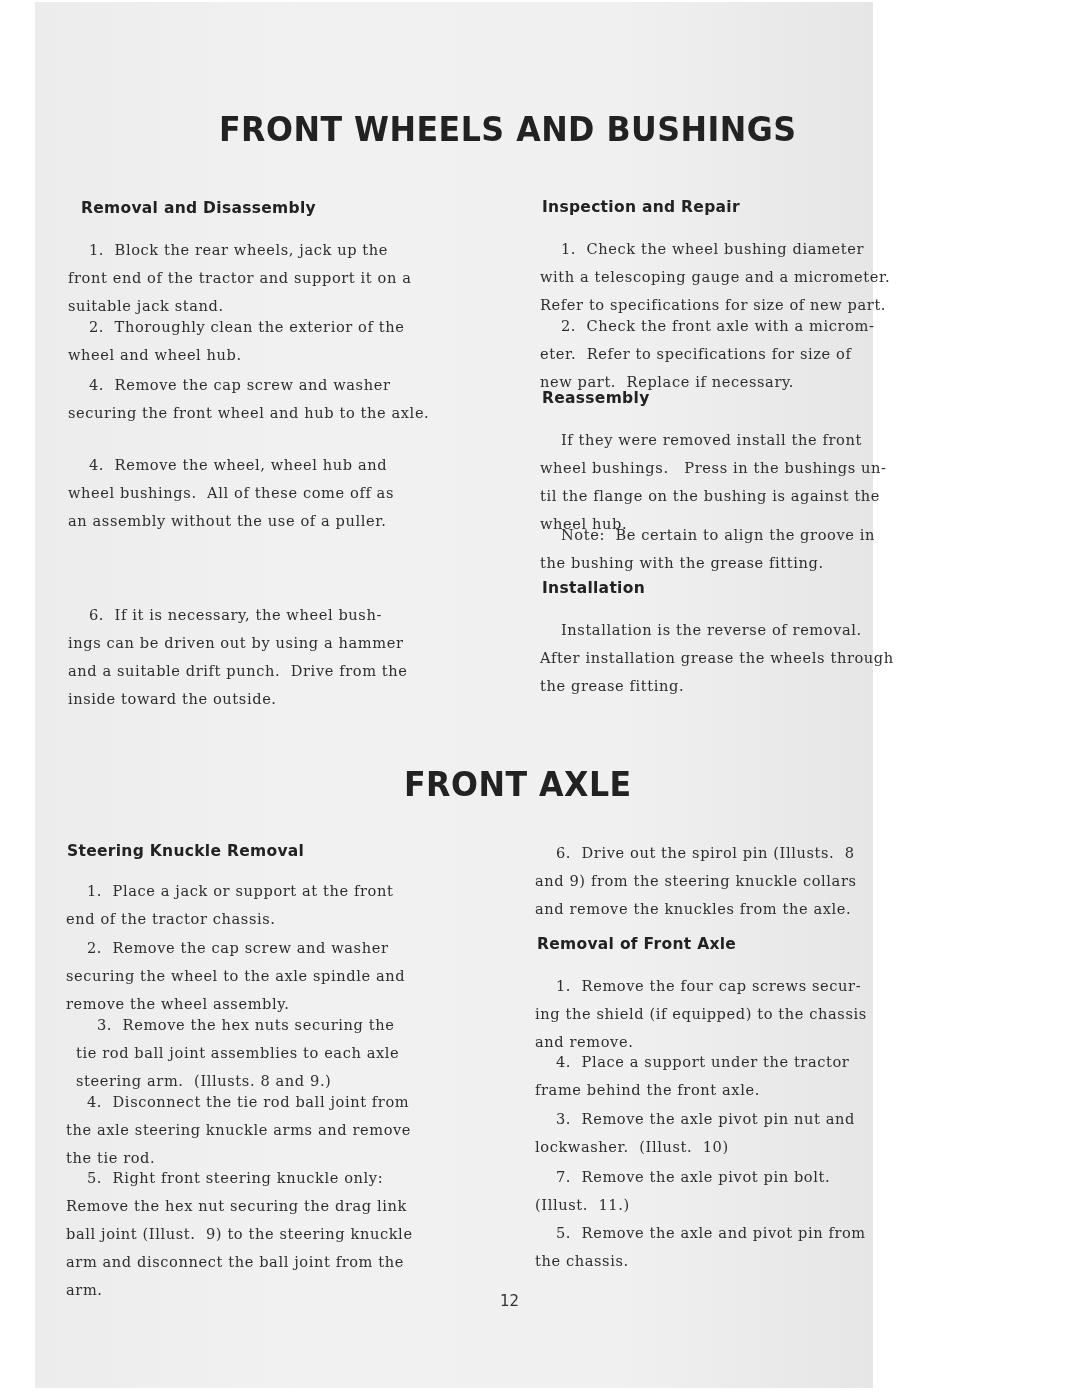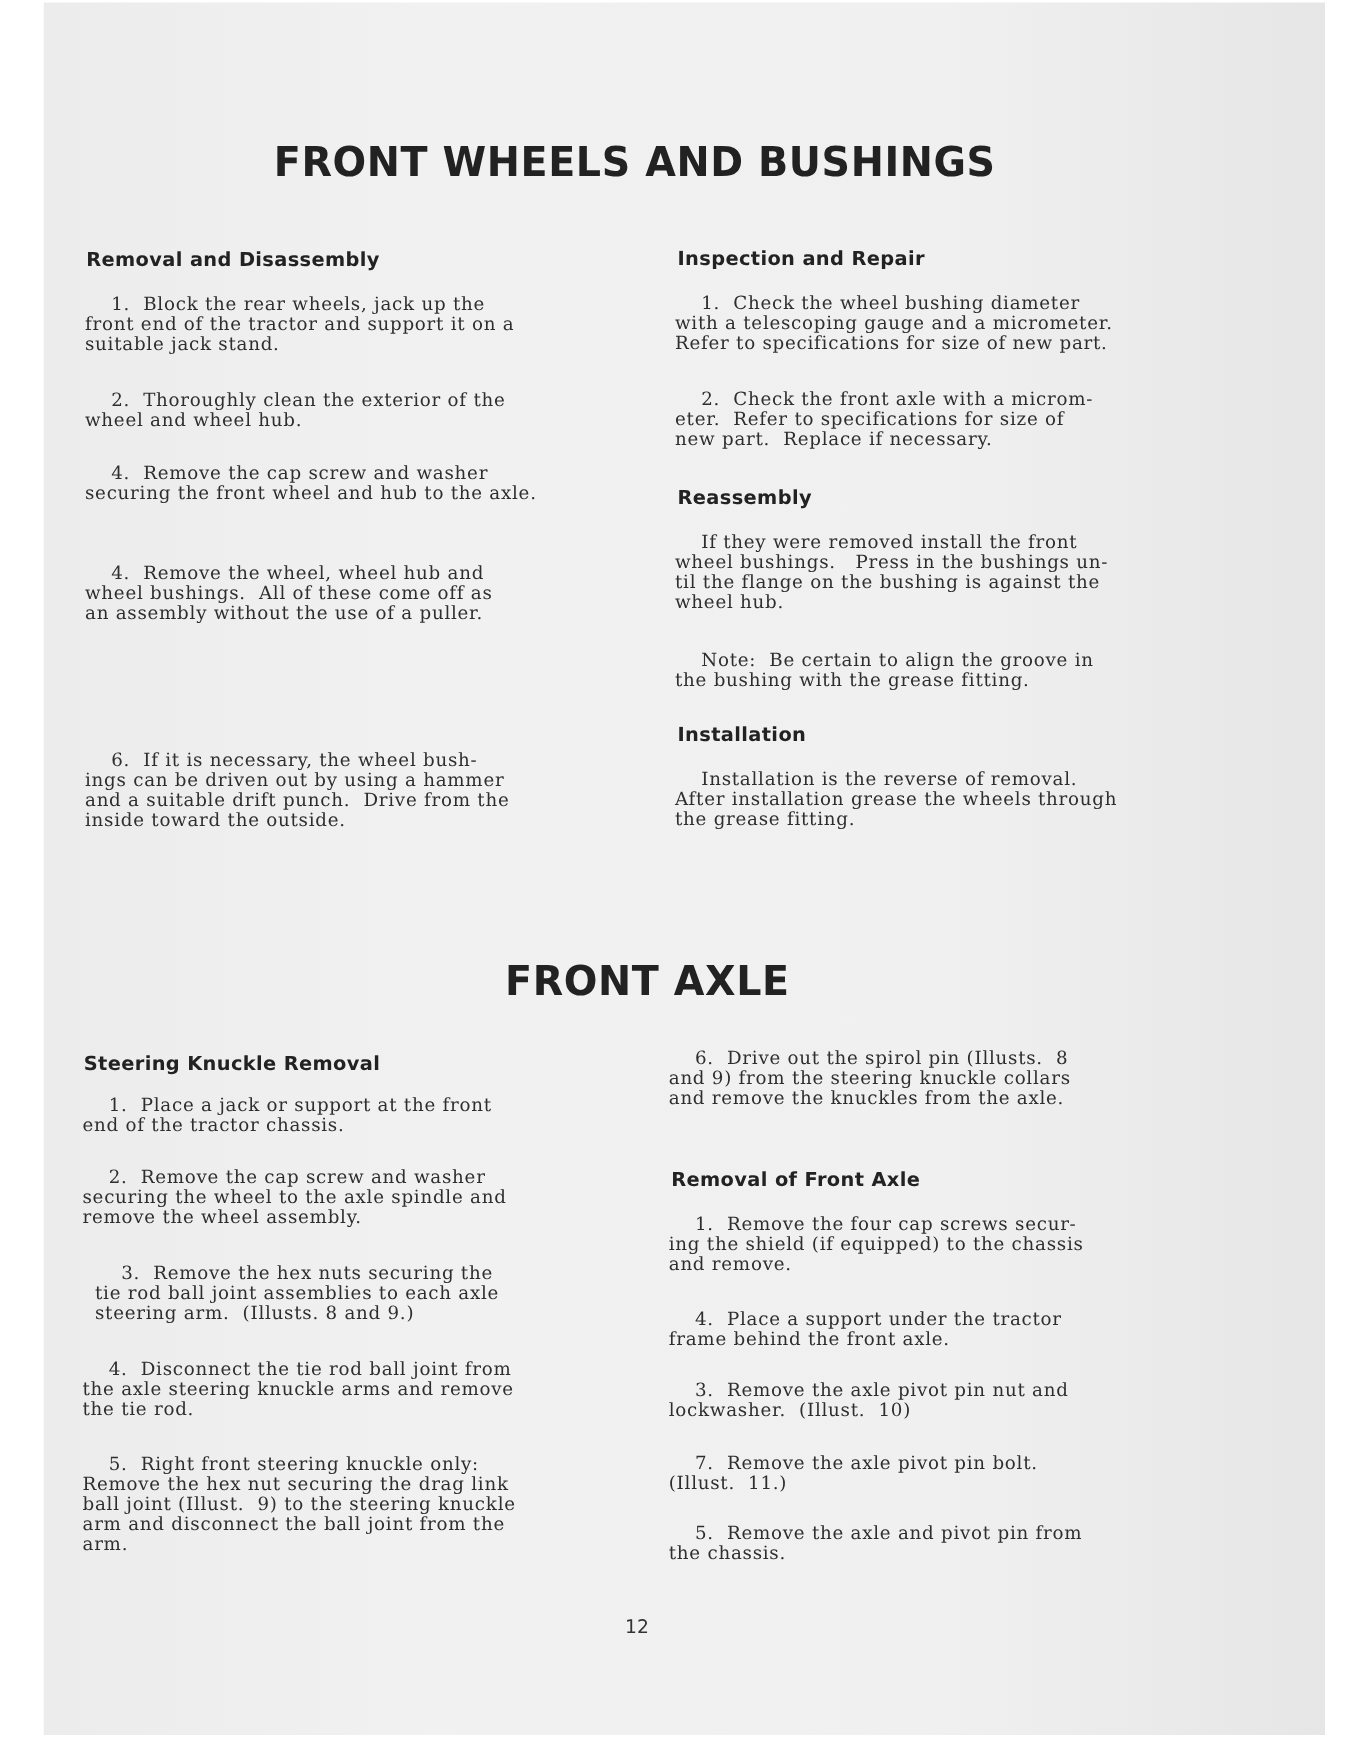--- a/index.html
+++ b/index.html
@@ -10,21 +10,21 @@
     body {
       width: 1080px;
       height: 1397px;
       position: relative;
       overflow: hidden;
     }
     .page {
       position: absolute;
       left: 35px;
       top: 2px;
-      width: 1025px;
+      width: 838px;
       height: 1386px;
       background: linear-gradient(90deg, #ececec 0%, #f1f1f1 30%, #f0f0f0 70%, #e6e6e6 100%);
     }
     .title {
       position: absolute;
       font-family: "DejaVu Sans", sans-serif;
       font-weight: bold;
       color: #222222;
       letter-spacing: 0.5px;
       white-space: nowrap;
@@ -49,42 +49,42 @@
       font-weight: bold;
       font-size: 15.5px;
       color: #222222;
       white-space: nowrap;
       letter-spacing: 0.3px;
     }
     .para {
       position: absolute;
       font-family: "DejaVu Serif", serif;
       font-size: 14.6px;
-      line-height: 16px;
+      line-height: 28px;
       color: #2e2e2e;
       letter-spacing: 0.6px;
       white-space: pre;
     }
     .page-number {
       position: absolute;
       left: 500px;
       top: 1290px;
       font-family: "DejaVu Sans", sans-serif;
       font-size: 15px;
       color: #333333;
     }
   </style>
 </head>
 <body>
 
 <div class="page">
 
   <div class="title title-1" style="left:184px; top:108px;">FRONT WHEELS AND BUSHINGS</div>
 
-  <div class="heading" style="left:34px; top:197px;text-align:right;">Removal and Disassembly</div>
+  <div class="heading" style="left:46px; top:197px;text-align:right;">Removal and Disassembly</div>
   <div class="para" style="left:33px; top:234px;">    1.  Block the rear wheels, jack up the
 front end of the tractor and support it on a
 suitable jack stand.</div>
   <div class="para" style="left:33px; top:311px;">    2.  Thoroughly clean the exterior of the
 wheel and wheel hub.</div>
   <div class="para" style="left:33px; top:369px;">    4.  Remove the cap screw and washer
 securing the front wheel and hub to the axle.</div>
   <div class="para" style="left:33px; top:449px;">    4.  Remove the wheel, wheel hub and
 wheel bushings.  All of these come off as
 an assembly without the use of a puller.</div>

